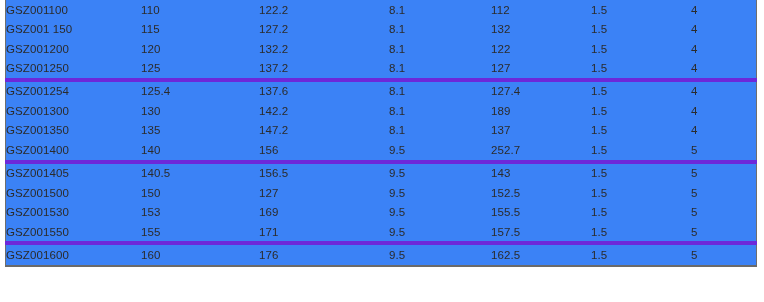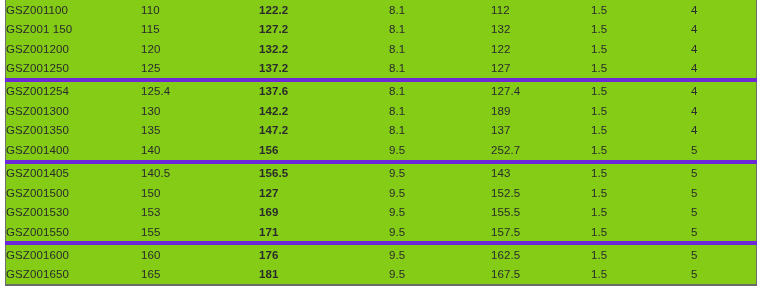--- a/index.html
+++ b/index.html
@@ -26,21 +26,21 @@
   .data-table {
     position: absolute;
     left: 5px;
     top: 0px;
     width: 752px;
     border-collapse: collapse;
     table-layout: fixed;
     border-left: 1px solid #6e6e6e;
     border-right: 1px solid #6e6e6e;
     border-bottom: 2px solid #6a6a6a;
-    background: #84cc16;
+    background: #3b82f6;
   }
 
   .data-table td {
     font-family: "Liberation Sans", sans-serif;
     font-size: 11.5px;
     line-height: 12px;
     color: #2b2b2b;
     padding: 0;
     height: 19.45px;
     vertical-align: middle;
@@ -50,21 +50,21 @@
   }
 
   
   tbody.row-group + tbody.row-group > tr:first-child > td {
     border-top: 4px solid #6d28d9;
   }
 
   
   .col-code   { width: 135px; padding-left: 20px; }
   .col-c2     { width: 118px; padding-left: 15px; }
-  .col-c3     { width: 130px; padding-left: 13px; font-weight: bold; }
+  .col-c3     { width: 130px; padding-left: 13px; }
   .col-c4     { width: 102px; padding-left: 13px; }
   .col-c5     { width: 100px; padding-left: 15px; }
   .col-c6     { width: 100px; padding-left: 15px; }
   .col-c7     { width: auto;  padding-left: 17px; }
 </style>
 </head>
 <body>
 
 <div id="table-root">
   <table class="data-table">
@@ -186,24 +186,15 @@
       <tbody class="row-group">
         <tr>
           <td class="col-code">GSZ001600</td>
           <td class="col-c2">160</td>
           <td class="col-c3">176</td>
           <td class="col-c4">9.5</td>
           <td class="col-c5">162.5</td>
           <td class="col-c6">1.5</td>
           <td class="col-c7">5</td>
         </tr>
-        <tr>
-          <td class="col-code">GSZ001650</td>
-          <td class="col-c2">165</td>
-          <td class="col-c3">181</td>
-          <td class="col-c4">9.5</td>
-          <td class="col-c5">167.5</td>
-          <td class="col-c6">1.5</td>
-          <td class="col-c7">5</td>
-        </tr>
       </tbody>
     </table>
 </div>
 
 </body></html>

